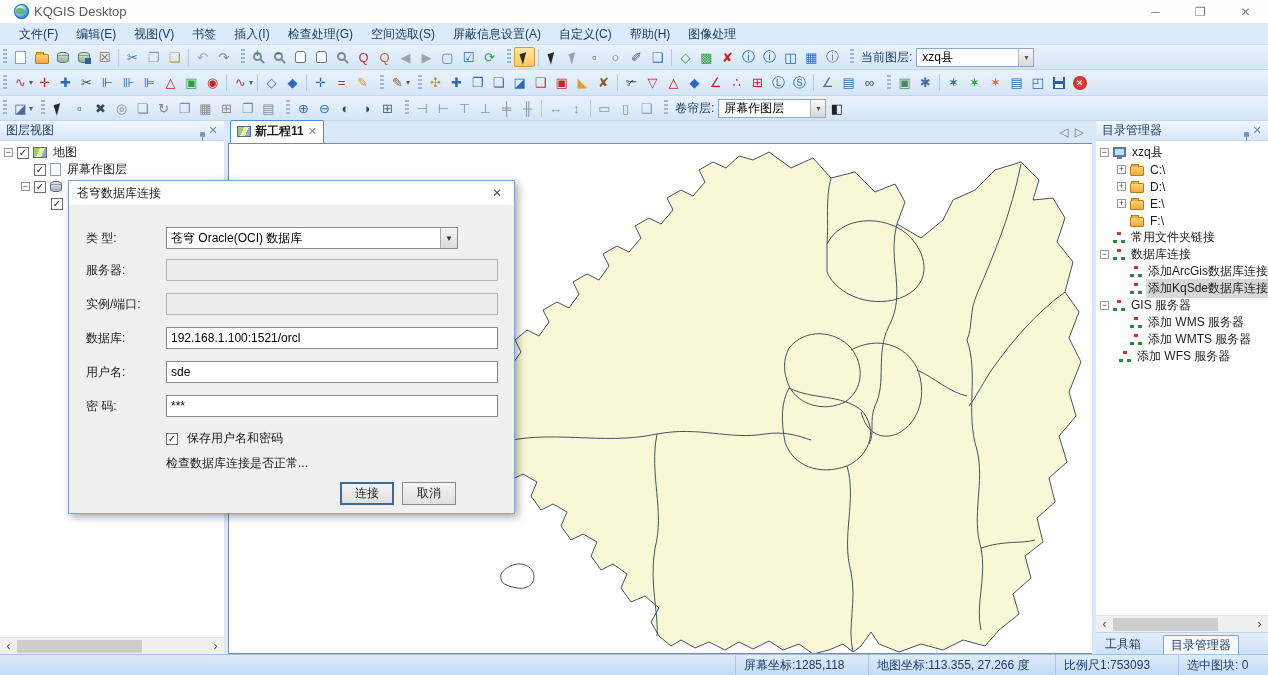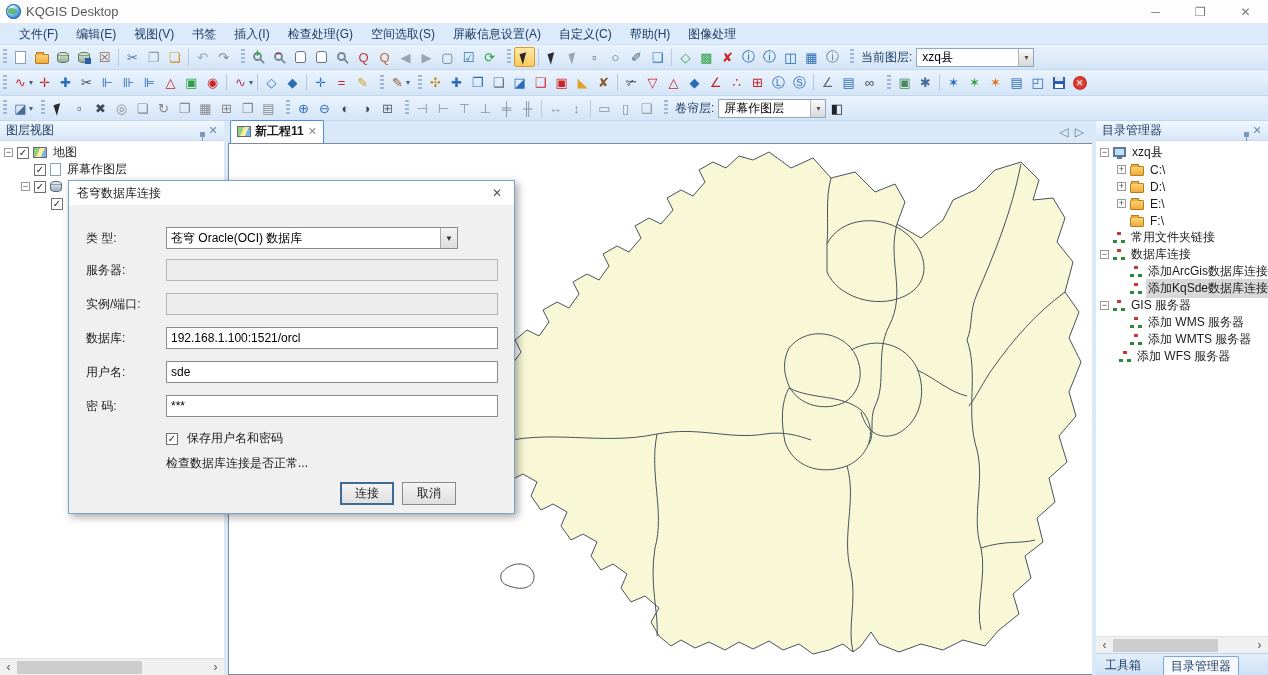--- a/index.html
+++ b/index.html
@@ -3,21 +3,21 @@
 <meta charset="utf-8">
 <style>
   * { margin:0; padding:0; box-sizing:border-box; }
   html,body { width:1268px; height:675px; overflow:hidden;
     font-family:"Liberation Sans","DejaVu Sans",sans-serif; font-size:12px; }
   #app { width:1268px; height:675px; display:flex; flex-direction:column;
     background:#d9e9fa; position:relative; }
 
   
   .titlebar { height:24px; background:#fdfdfd; display:flex; align-items:center;
-    padding-left:6px; border-bottom:1px solid #e4e9f0; color:#5a5a5a; flex:0 0 24px;}
+    padding-left:14px; border-bottom:1px solid #e4e9f0; color:#5a5a5a; flex:0 0 24px;}
   .ic-globe { width:15px; height:15px; border-radius:50%;
     background:radial-gradient(circle at 35% 30%, #cfeaff 0 20%, #59a2e2 55%, #1a5ca8 100%);
     box-shadow:inset 0 0 0 1px #2d6cb0; margin-right:5px; position:relative;}
   .ic-globe::after{content:""; position:absolute; left:2px; top:4px; width:9px; height:6px;
     background:#53b35e; border-radius:40% 60% 50% 40%; opacity:.85;}
   .wtitle { font-size:13px; }
   .wincontrols { margin-left:auto; display:flex; }
   .winbtn { width:45px; height:23px; display:flex; align-items:center; justify-content:center;
     color:#7a7a7a; font-size:12px; }
   
@@ -769,20 +769,27 @@
         <div class="sthumb" style="width:105px"></div>
         <span class="sarrow" style="margin-left:auto">›</span>
       </div>
       <div class="btabs" id="btabs">
           <span class="btab">工具箱</span>
           <span class="btab active">目录管理器</span>
         </div>
     </div>
   </div>
 
+  <div class="statusbar" id="statusbar">
+      <span class="ssp"></span>
+      <span class="sseg" style="width: 133px;">屏幕坐标:1285,118</span>
+      <span class="sseg" style="width: 187px;">地图坐标:113.355, 27.266 度</span>
+      <span class="sseg" style="width: 123px;">比例尺1:753093</span>
+      <span class="sseg" style="width: 90px;">选中图块: 0</span>
+    </div>
 
   <div class="dialog">
     <div class="dtitle">
       <span>苍穹数据库连接</span>
       <span class="dclose">✕</span>
     </div>
     <div class="drow" style="left:17px; top:46px;">
       <span class="dlabel">类  型:</span>
       <div class="dcombo">
         <span class="val">苍穹 Oracle(OCI) 数据库</span>

